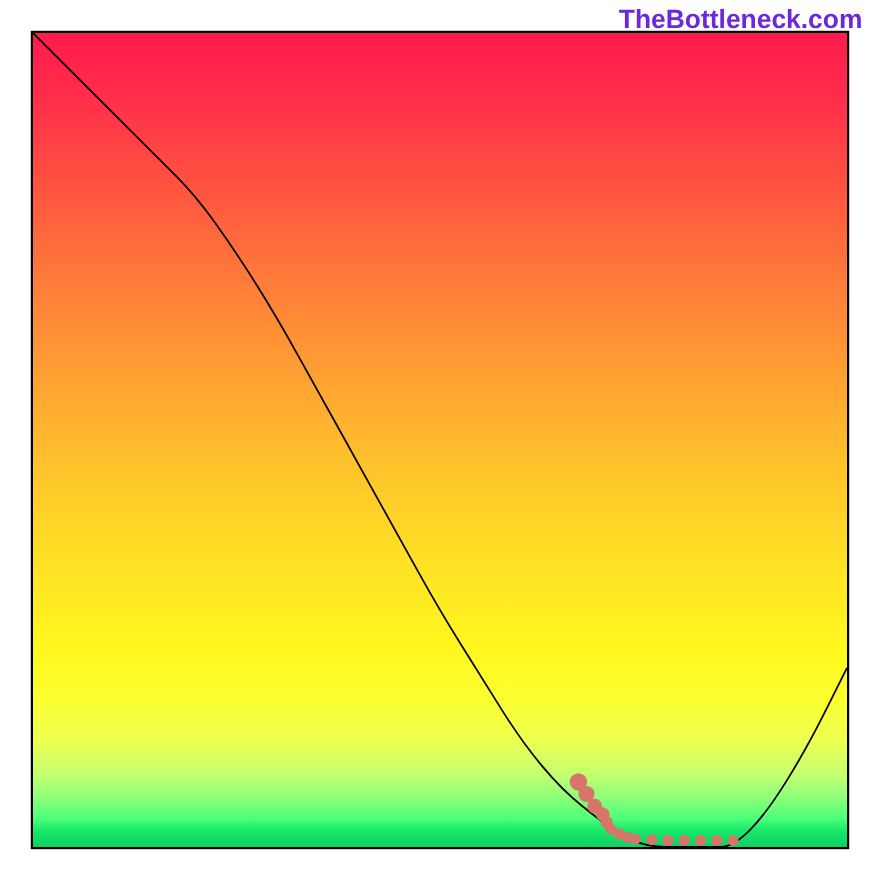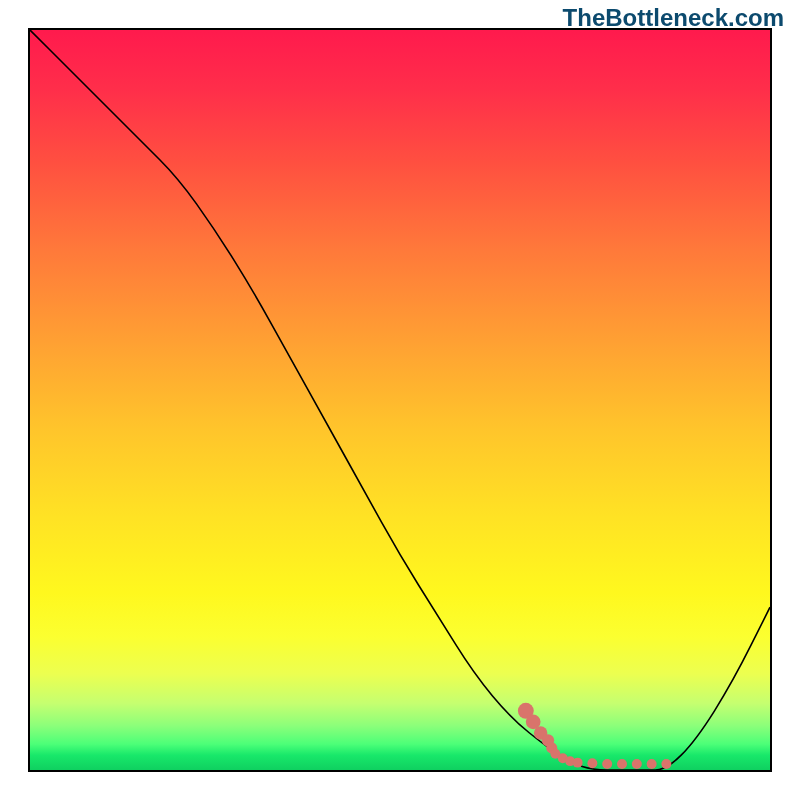--- a/index.html
+++ b/index.html
@@ -9,21 +9,21 @@
     background: #ffffff;
     position: relative;
     font-family: Arial, sans-serif;
   }
   .watermark {
     position: absolute;
     top: 4px;
     right: 16px;
     font-size: 24px;
     font-weight: bold;
-    color: #0c4a6e;
+    color: #6d28d9;
     z-index: 10;
   }
   .plot-frame {
     position: absolute;
     top: 28px;
     left: 28px;
     width: 744px;
     height: 744px;
     border: 2px solid #000;
     overflow: hidden;

